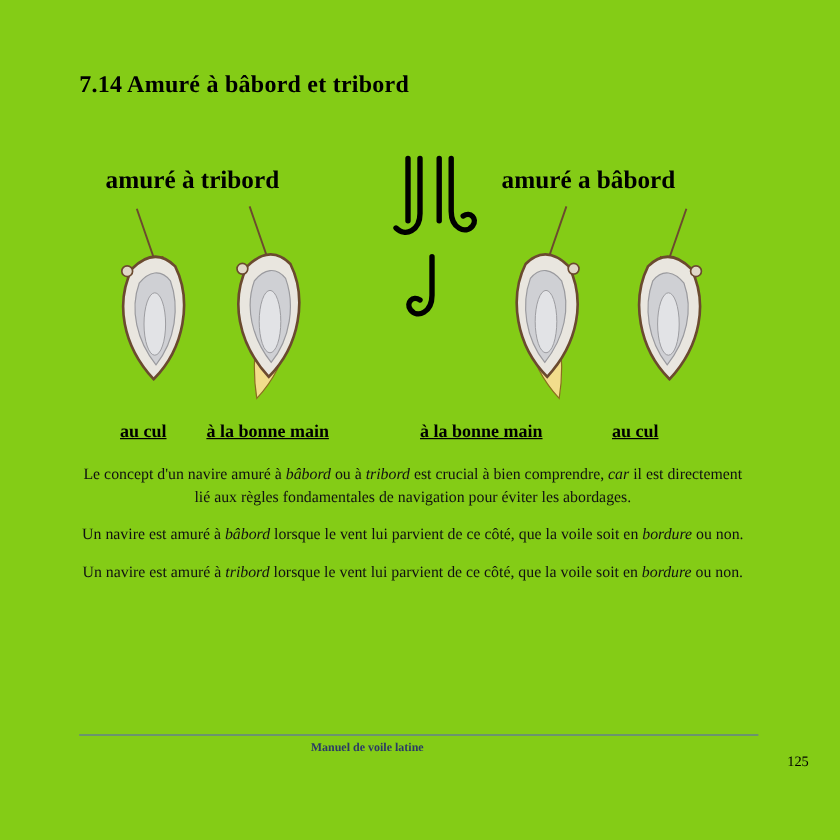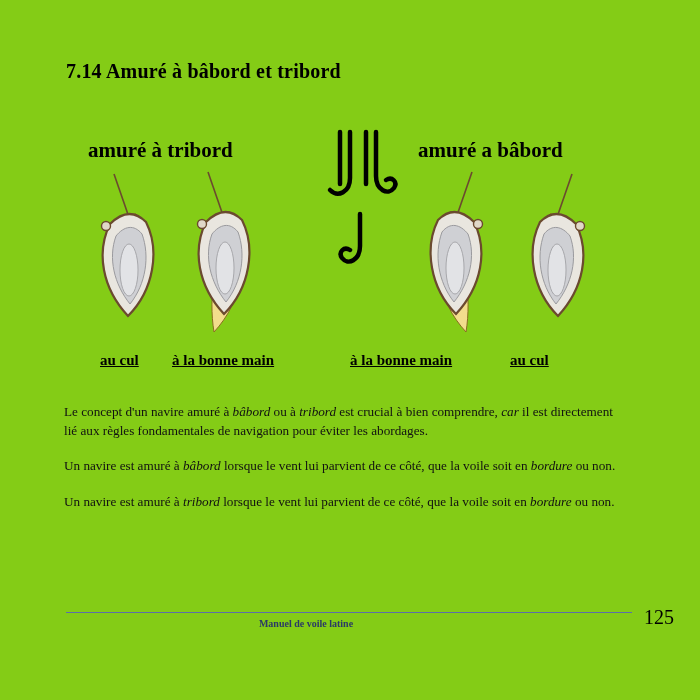--- a/index.html
+++ b/index.html
@@ -86,21 +86,22 @@
     left: 64px;
     top: 386px;
     width: 560px;
     font-family: "Liberation Serif", serif;
     font-size: 13.2px;
     line-height: 1.42;
     color: #111111;
     text-align: left;
   }
   .body-text p {
-    margin: 17px 0 13px 0;
+    margin: 0 0 13px 0;
+    text-align: center;
   }
   .body-text em { font-style: italic; }
 
   
   .side-tab {
     position: absolute;
     right: 0px;
     top: 276px;
     width: 38px;
     height: 172px;
@@ -135,23 +136,23 @@
     width: 612px;
     text-align: center;
     font-family: "Liberation Serif", serif;
     font-size: 10px;
     font-weight: bold;
     color: #2b3a66;
   }
   .footer-page {
     position: absolute;
     right: 66px;
-    top: 606px;
-    font-family: "Liberation Serif", serif;
-    font-size: 20px;
+    top: 627px;
+    font-family: "Liberation Serif", serif;
+    font-size: 12px;
     color: #000000;
   }
 </style>
 </head>
 <body>
 
 <div class="page">
 
   <div class="section-heading">7.14 Amuré à bâbord et tribord</div>
 

